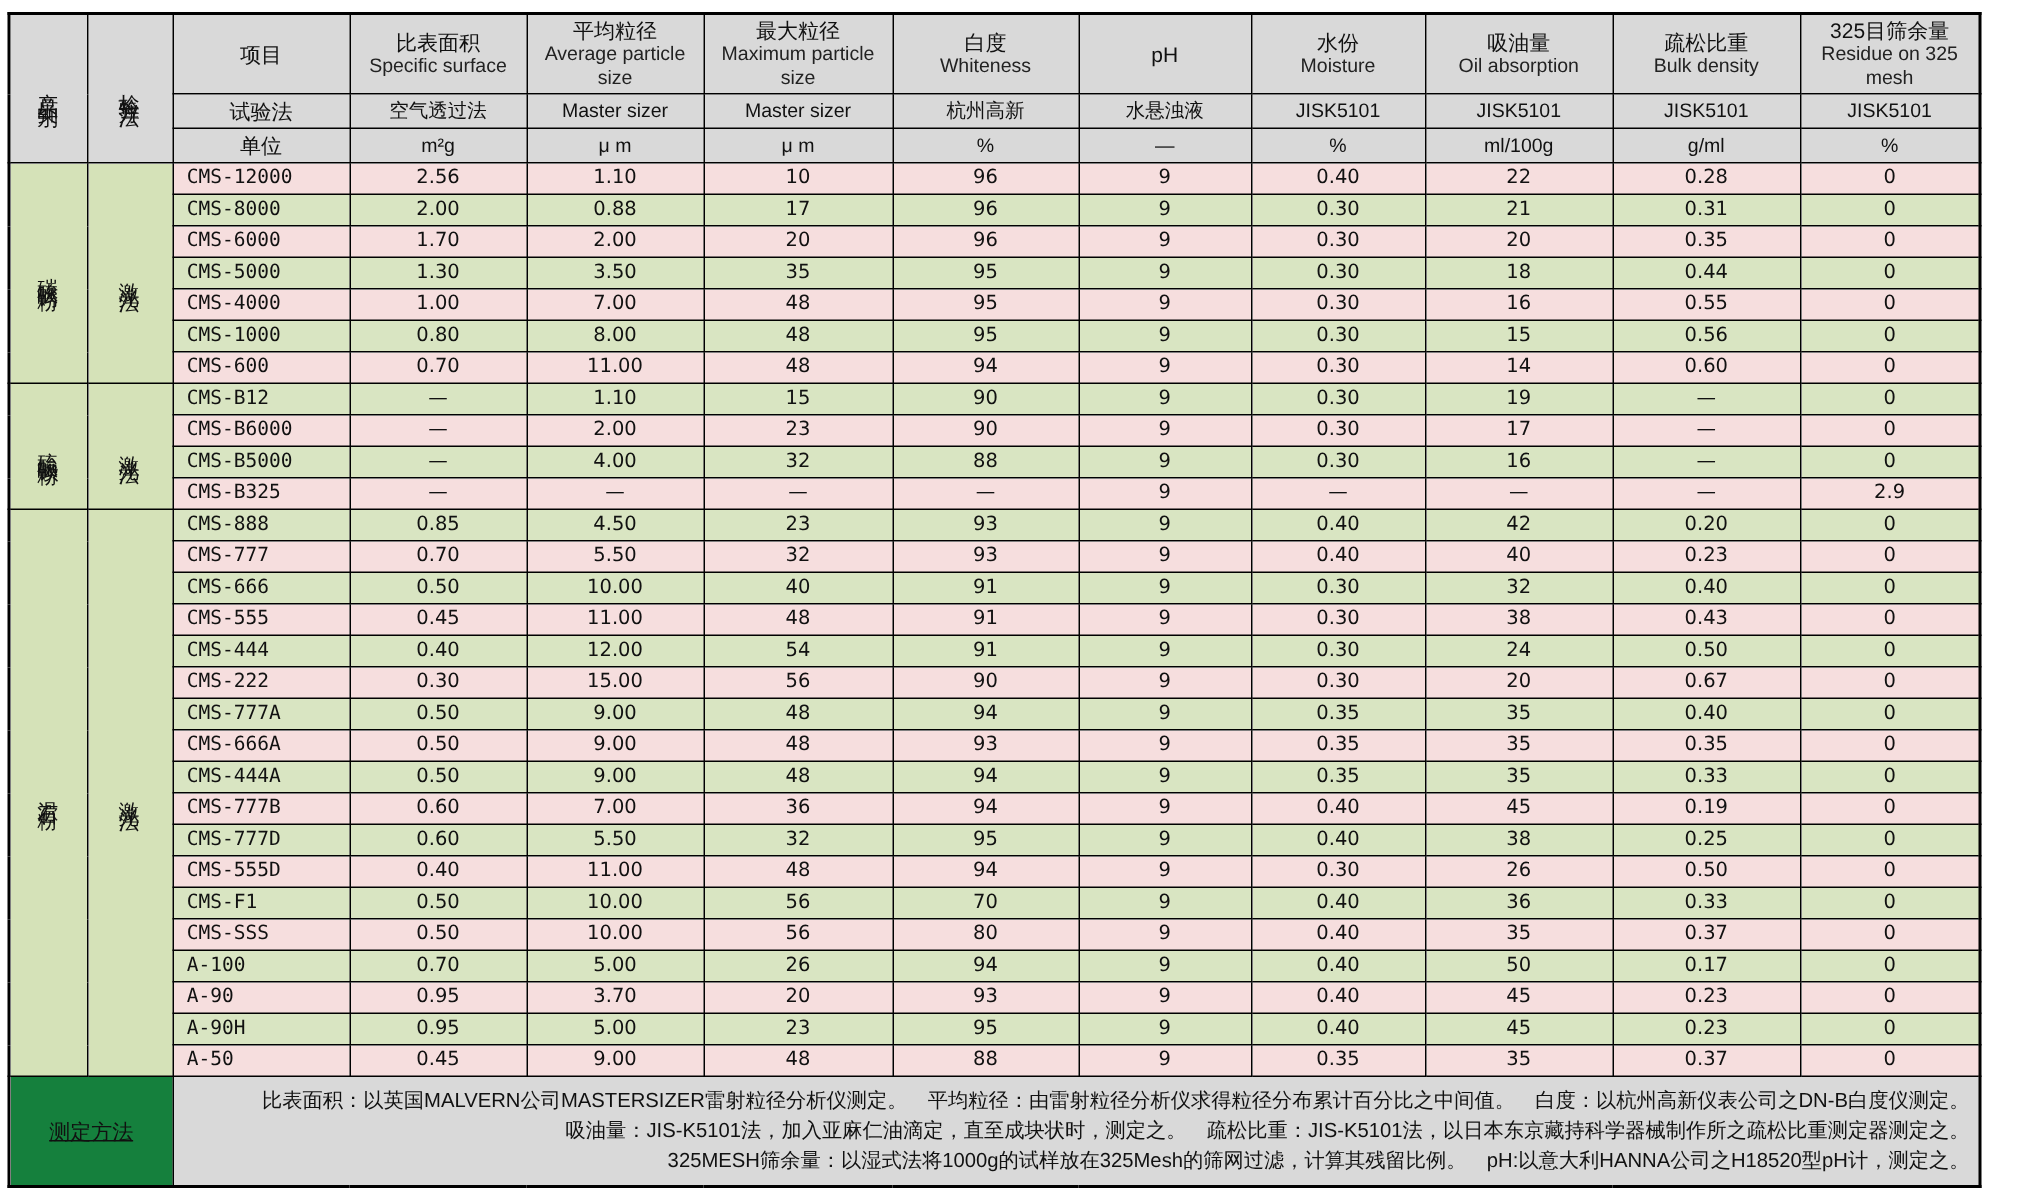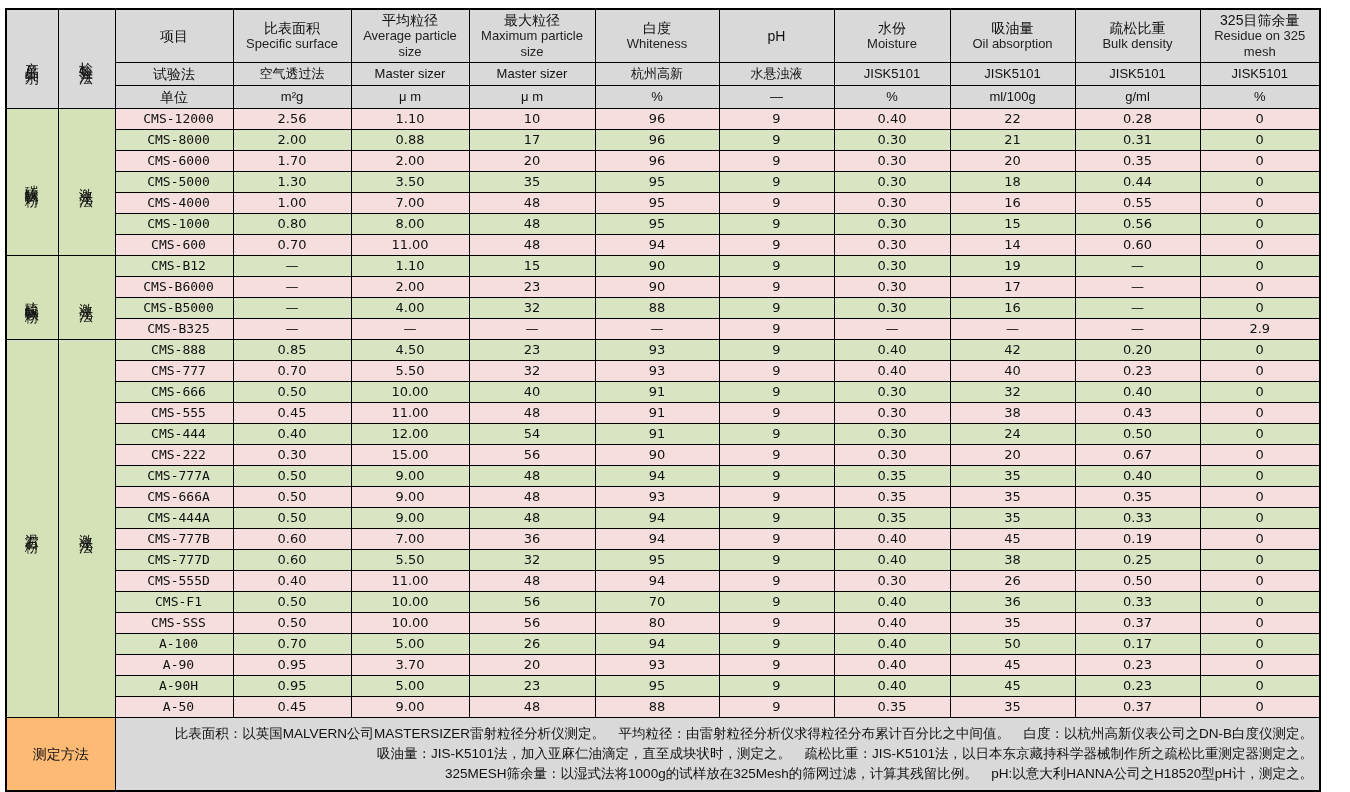--- a/index.html
+++ b/index.html
@@ -19,39 +19,39 @@
     border:1px solid #000;
     font-weight:normal;
     padding:0;
     text-align:center;
     vertical-align:middle;
     overflow:hidden;
     font-size:13px;
     line-height:1.15;
   }
   .gray{background:#d9d9d9;}
-  .green{background:#fdba74;}
+  .green{background:#15803d;text-decoration:underline;}
   .row-pink td{background:#f6dede;}
   .row-green td{background:#d9e5c2;}
   tr.h1 th{height:52px;}
   tr.h2 th{height:22px;}
   tr.h3 th{height:22px;}
   tbody tr{height:21px;}
   .col-zh{font-size:14px;}
   .col-en{font-size:13px;color:#222;white-space:normal;line-height:1.2;}
   .vert{
     writing-mode:vertical-rl;
     text-orientation:upright;
     letter-spacing:3px;
     font-size:14px;
     display:inline-block;
   }
   td.cat, td.method{background:#d5e2b8 !important;}
   .item-cell{
-    text-align:center;
+    text-align:left;
     padding-left:9px;
     font-family:"DejaVu Sans Mono","Liberation Mono",monospace;
     font-size:13px;
     margin-top:13px;
   }
   .val{font-family:"DejaVu Sans","Liberation Sans",sans-serif;font-size:13px;}
   .notes{
     background:#d9d9d9;
     text-align:right;
     padding:4px 6px 4px 8px;

